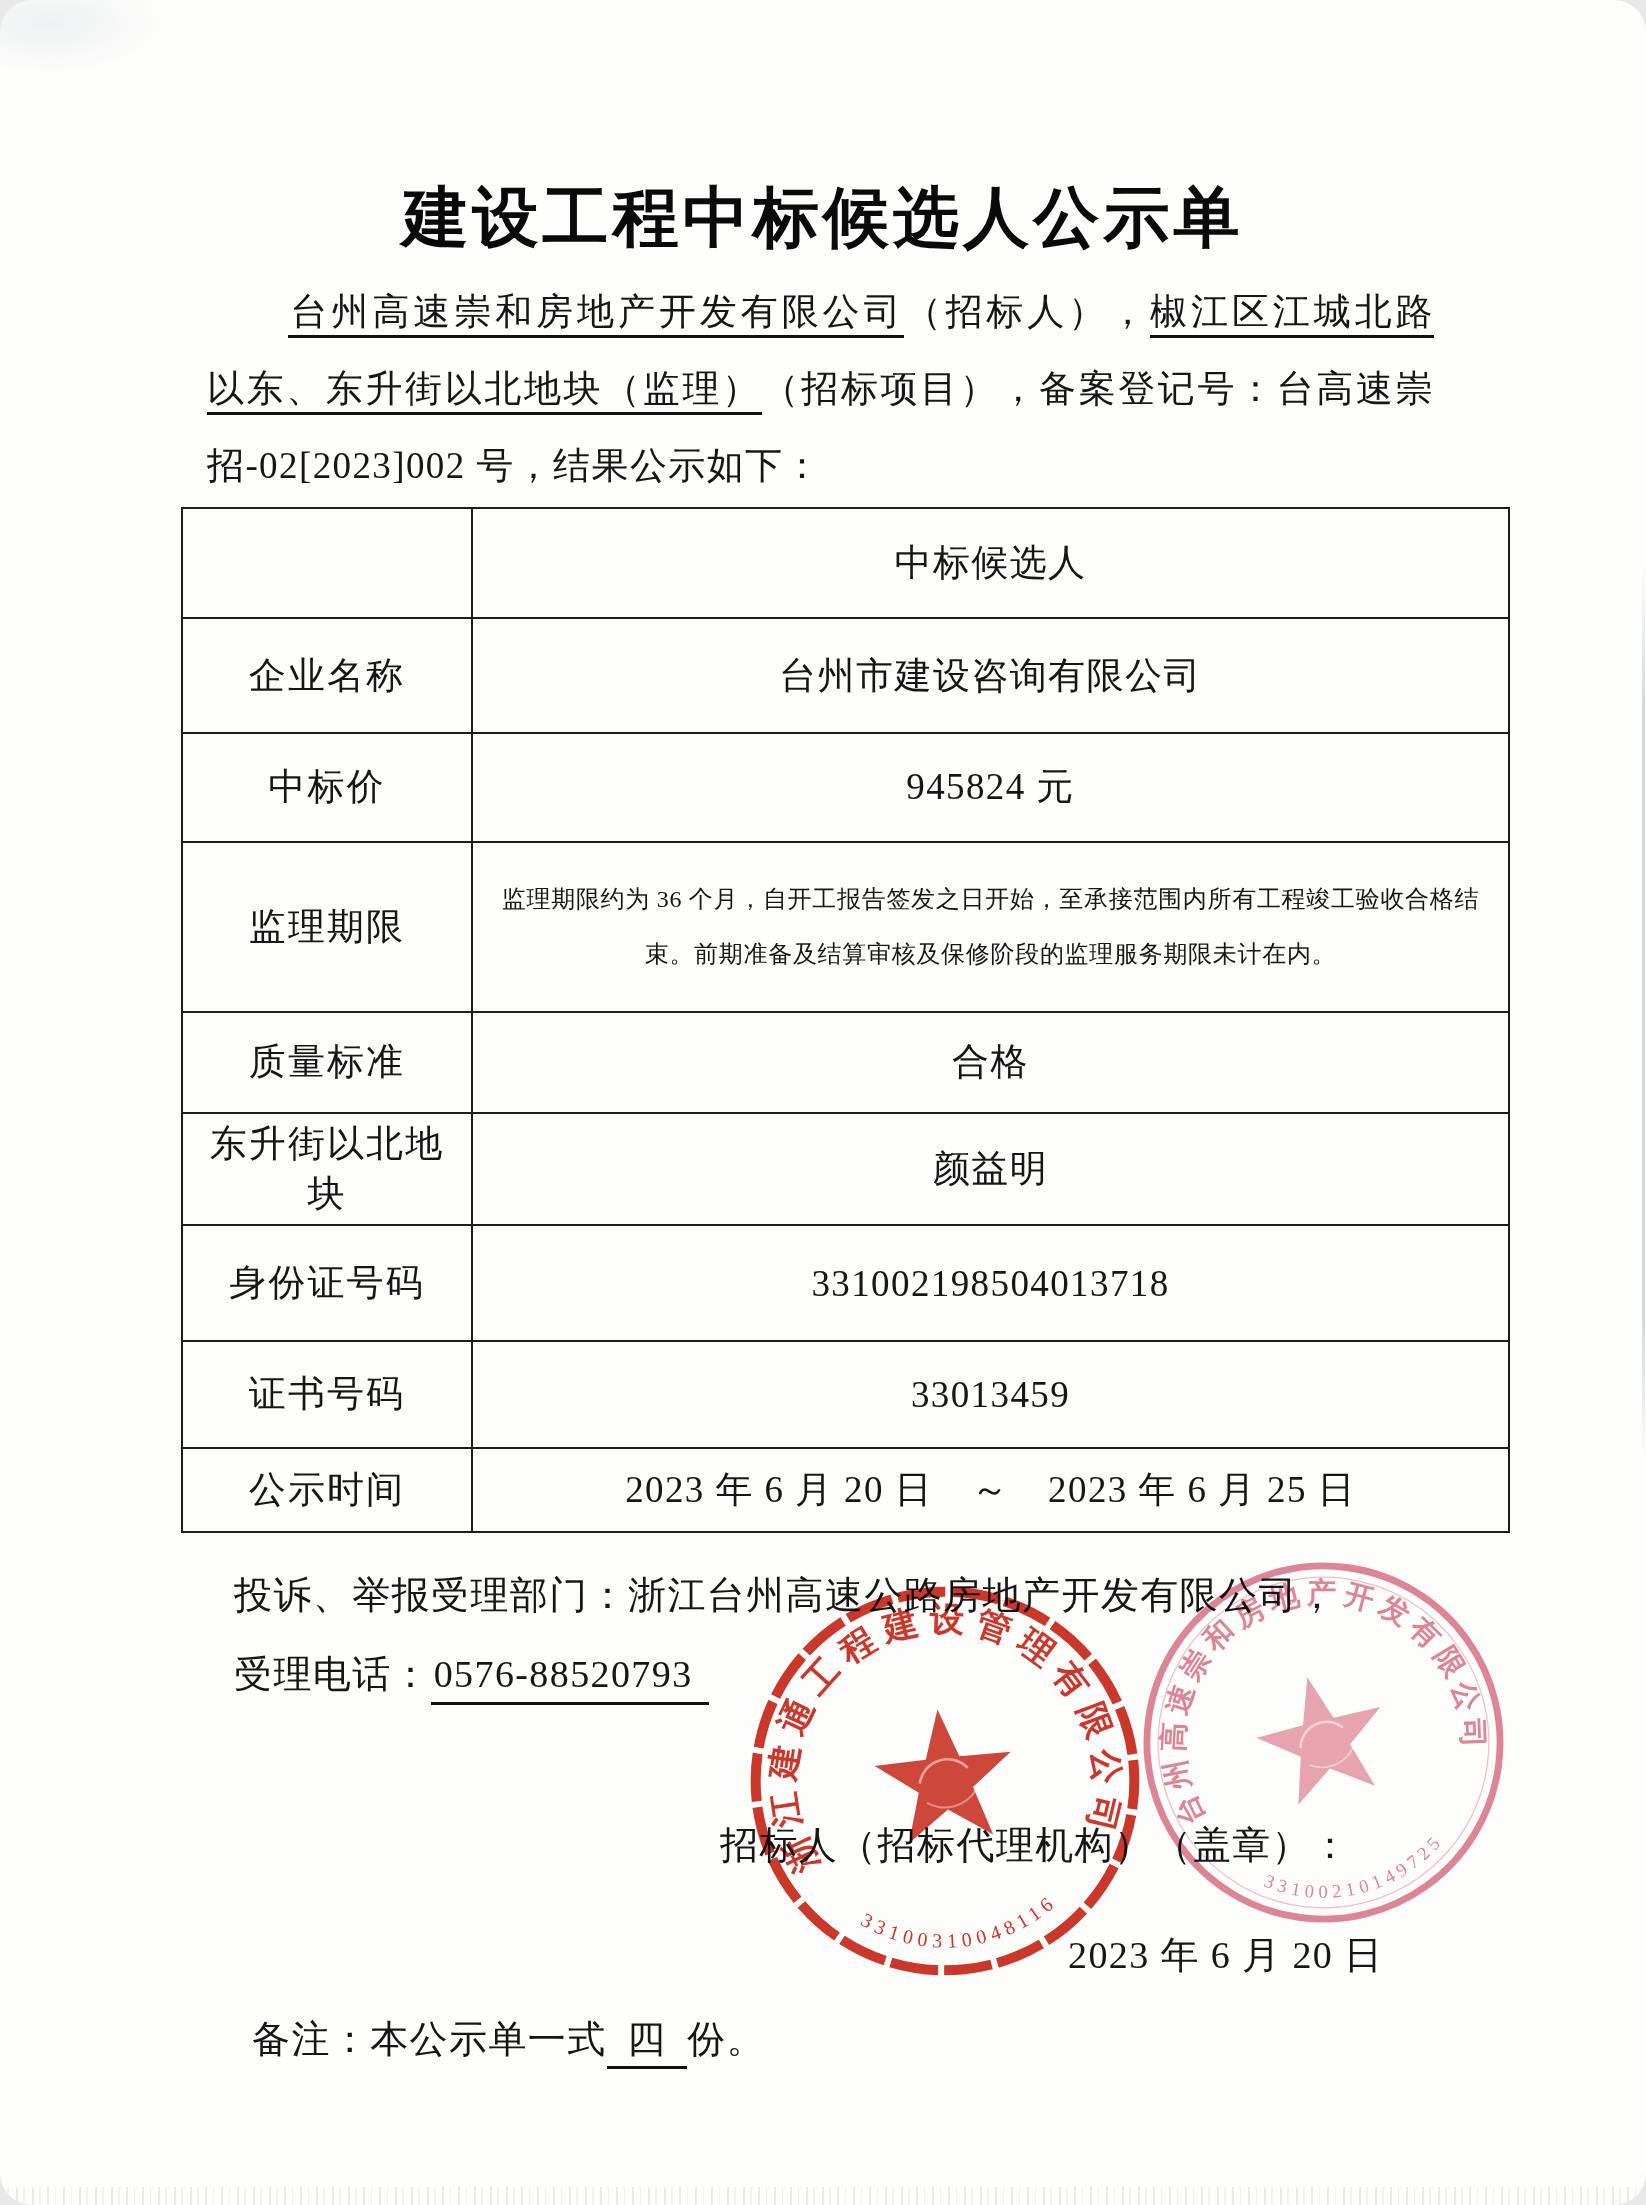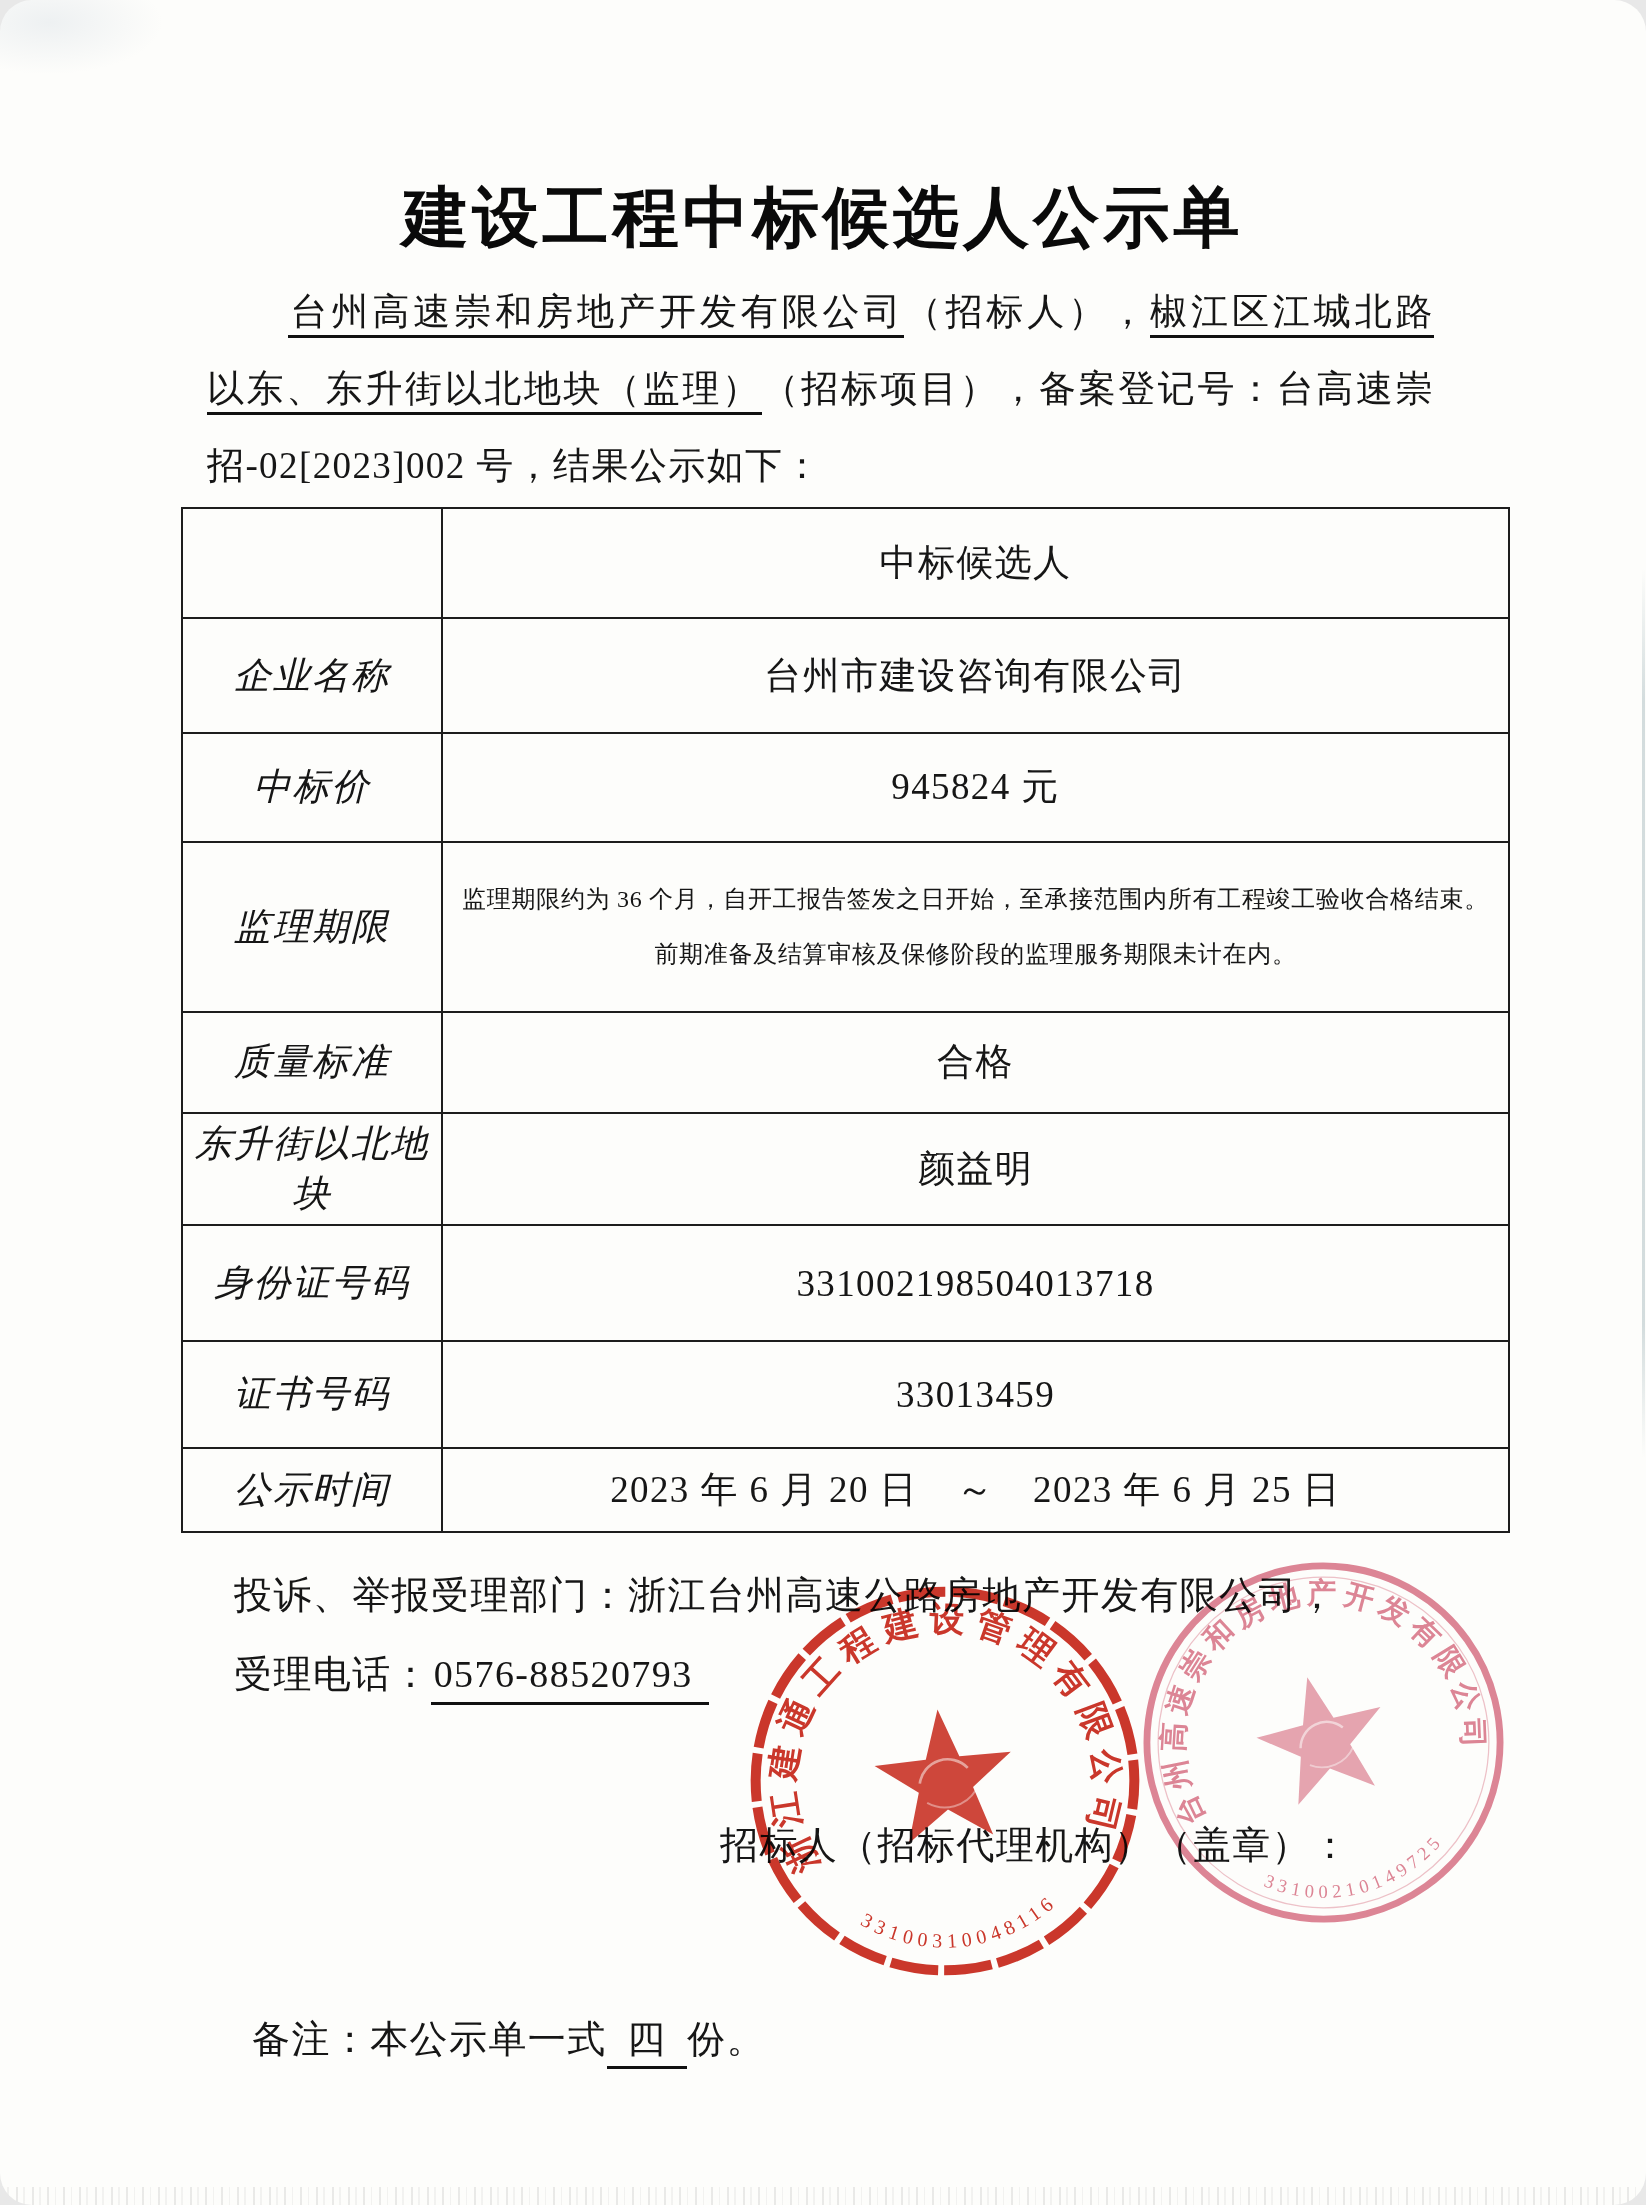--- a/index.html
+++ b/index.html
@@ -32,21 +32,21 @@
   .intro .indent { display:inline-block; width:81px; }
   .u  { border-bottom:3.4px solid #111; padding-bottom:2.7px; }
 
   
   .pub-table {
     position:absolute; top:507px; left:181px;
     width:1329px; height:1026px;
     border-collapse:collapse; table-layout:fixed;
   }
   .pub-table td { border:2.7px solid #1d1d1d; font-size:37px; vertical-align:middle; }
-  .pub-table td.c1 { width:250px; text-align:center; letter-spacing:2.1px; padding:0 4px;font-style:italic; }
+  .pub-table td.c1 { width:250px; text-align:center; letter-spacing:2.1px; padding:0 19px; }
   .pub-table td.c2 { text-align:center; letter-spacing:1.4px; padding:0 12.3px;margin-top:18px; }
   .pub-table tr:nth-child(1){ height:108px; }
   .pub-table tr:nth-child(2){ height:112px; }
   .pub-table tr:nth-child(3){ height:107px; }
   .pub-table tr:nth-child(4){ height:166px; }
   .pub-table tr:nth-child(5){ height:99px; }
   .pub-table tr:nth-child(6){ height:110px; }
   .pub-table tr:nth-child(7){ height:113px; }
   .pub-table tr:nth-child(8){ height:105px; }
   .pub-table tr:nth-child(9){ height:82px; }
@@ -132,20 +132,21 @@
       </tr>
     </tbody>
   </table>
 
   <div class="f-line complaint">投诉、举报受理部门：浙江台州高速公路房地产开发有限公司，</div>
 
   <div class="f-line phone"><span>受理电话：</span><span class="u-phone">0576-88520793</span></div>
 
   <div class="f-line sign">招标人（招标代理机构）（盖章）：</div>
 
+  <div class="f-line sign-date">2023 年 6 月 20 日</div>
 
   <div class="f-line note"><span>备注：本公示单一式</span><span class="u-count">四</span><span>份。</span></div>
 
   <svg class="stamp stamp1" viewBox="0 0 600 600">
     <defs>
       <path id="s1-top" d="M 105.1 412.5 A 225 225 0 1 1 494.9 412.5" fill="none"></path>
       <path id="s1-bot" d="M 123.2 476.8 A 250 250 0 0 0 476.8 476.8" fill="none"></path>
     </defs>
     <g transform="rotate(-6 300 300)">
       <circle cx="300" cy="300" r="284" fill="none" stroke-width="15" stroke-dasharray="72 9" stroke="#c8271a"></circle>

